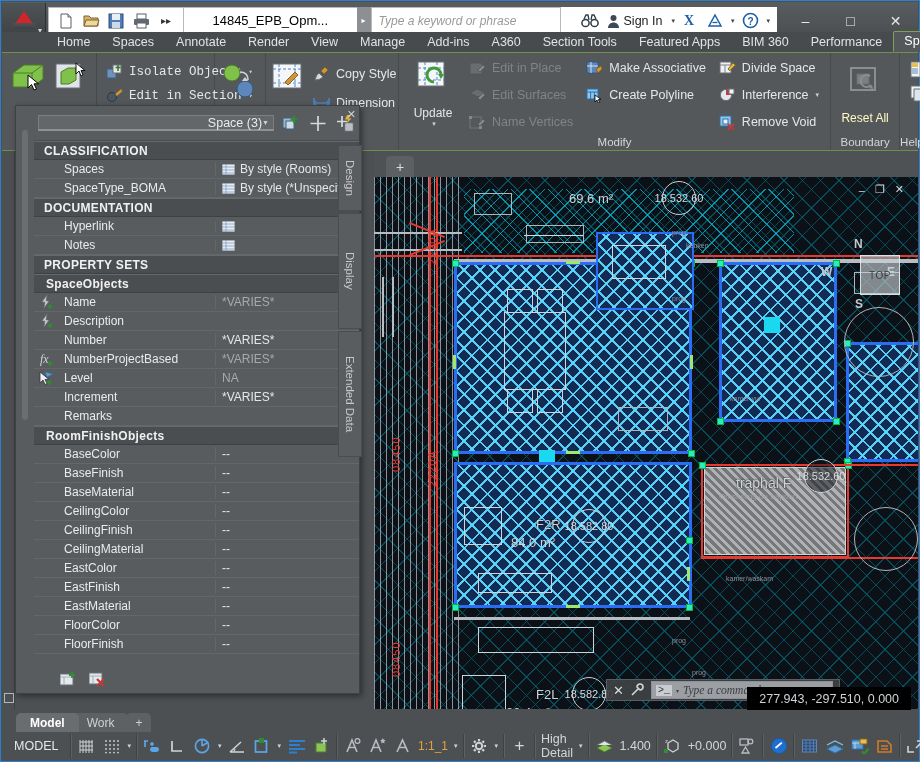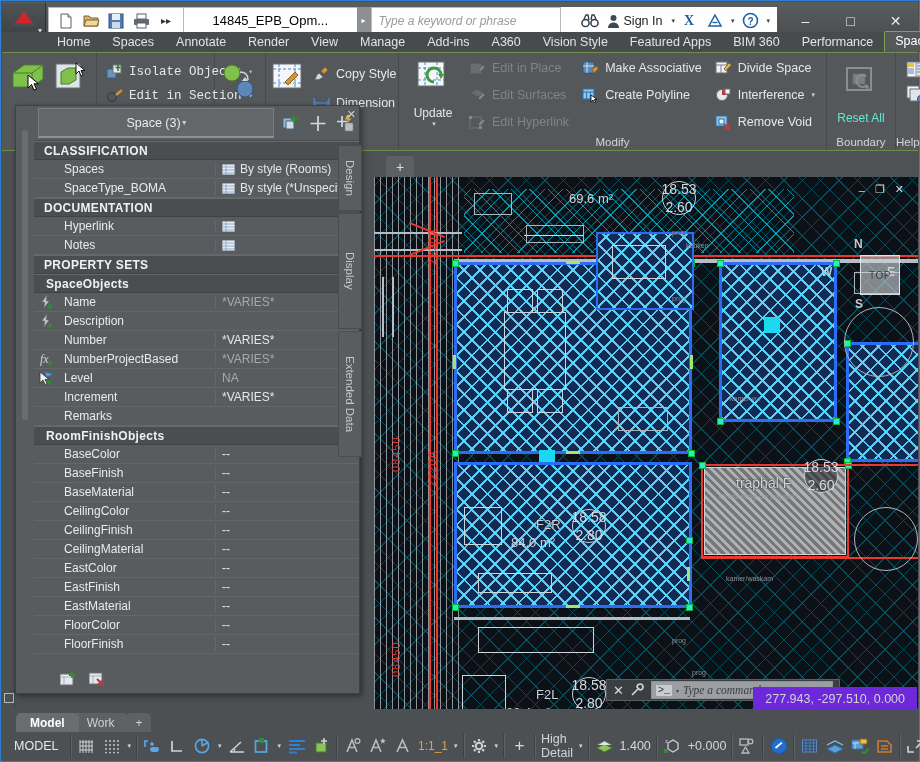--- a/index.html
+++ b/index.html
@@ -73,21 +73,21 @@
   .rp{display:flex;flex-direction:column;height:100%;border-right:1px solid #474a4d;position:relative;}
   .rp-body{flex:1;display:flex;align-items:flex-start;padding:5px 5px 0;}
   .rp-label{height:16px;font-size:11.5px;color:#d5d5d5;text-align:center;line-height:16px;}
   .rcol{display:flex;flex-direction:column;gap:3px;padding:0 3px;}
   .ritem{display:flex;align-items:center;gap:5px;font-size:12.5px;color:#e6e6e6;white-space:nowrap;height:24px;padding:0 3px;}
   .ritem.dis{color:#818486;}
   .ritem .ic{width:19px;height:19px;flex:none;display:flex;align-items:center;justify-content:center;}
   .big{display:flex;flex-direction:column;align-items:center;width:58px;padding-top:2px;}
   .big .bic{width:38px;height:38px;display:flex;align-items:center;justify-content:center;}
   .big .blab{font-size:12px;color:#e6e6e6;margin-top:10px;}
-  .big.dis .blab{color:#5eead4;}
+  .big.dis .blab{color:#fef9c3;}
   .caret{font-size:7px;color:#cfcfcf;margin-left:2px;}
 
   
   .canvas-wrap{position:absolute;left:373px;top:150px;right:1px;bottom:52px;background:#20252b;overflow:hidden;}
   .canvas-tabs{position:absolute;left:0;top:0;right:0;height:26px;background:#4f5255;display:flex;align-items:flex-end;}
   .ctab-plus{margin-left:12px;width:28px;height:21px;background:#5d6063;border-radius:4px 4px 0 0;display:flex;align-items:center;justify-content:center;color:#ddd;font-size:14px;}
   .canvas{position:absolute;left:0;top:26px;right:0;bottom:0;background:#0d1117;overflow:hidden;}
   .hatch-cyan{
     position:absolute;
     background-image:
@@ -102,21 +102,21 @@
       #132a52;
     border:3px solid #2b6ef5;
   }
   .grip{position:absolute;width:7px;height:7px;background:#2ee8c8;border:1px solid #0b3;}
   .edgebar{position:absolute;background:#9fe870;}
   .wallline{position:absolute;background:#e8392e;}
   .greyline{position:absolute;background:#b9bdc2;}
   .whiteline{position:absolute;background:#d6dade;}
   .rlabel{position:absolute;color:#cfd4d8;font-size:13px;white-space:nowrap;text-shadow:0 0 2px #000;padding-left:17px;}
   .rarea{position:absolute;color:#cfd4d8;font-size:13px;white-space:nowrap;}
-  .bubble{position:absolute;border:1px solid #c8ccd0;border-radius:50%;color:#d6dade;font-size:14px;display:flex;flex-direction:column;align-items:center;justify-content:center;line-height:1.15;}
+  .bubble{position:absolute;border:1px solid #c8ccd0;border-radius:50%;color:#d6dade;font-size:11px;display:flex;flex-direction:row;align-items:center;justify-content:center;line-height:1.15;}
   .bubble span{display:block;}
   .bubble .sep{width:100%;height:1px;background:#c8ccd0;margin:1px 0;}
   .redtext{position:absolute;color:#e8392e;font-size:11px;transform:rotate(-90deg);transform-origin:left top;white-space:nowrap;letter-spacing:1px;}
   .stair{position:absolute;background:
       repeating-linear-gradient(45deg,#777 0 3px,#aeb2b6 3px 6px);
     border:1px solid #cfd3d6;}
   .stairsel{position:absolute;border:2px solid #e8392e;}
 
   
   .viewcube{position:absolute;right:24px;top:60px;width:72px;height:72px;}
@@ -145,22 +145,22 @@
     position:absolute;left:14px;top:104px;width:345px;height:589px;
     background:#595c5f;border:1px solid #3f4245;
     box-shadow:2px 2px 6px rgba(0,0,0,.45);
     display:flex;
   }
   .pal-left{width:18px;background:#595c5f;display:flex;flex-direction:column;align-items:center;}
   .pal-scroll{width:6px;height:290px;background:#6b6e71;border-radius:3px;margin-top:24px;}
   .pal-main{flex:1;display:flex;flex-direction:column;min-width:0;}
   .pal-top{height:34px;display:flex;align-items:center;gap:7px;padding:0 4px;}
   .pal-combo{
-    flex:1;height:30px;background:#646769;border:1px solid #7c7f82;
-    display:flex;align-items:center;justify-content:center;padding:0 4px 0 6px;
+    flex:1;height:16px;background:#646769;border:1px solid #7c7f82;
+    display:flex;align-items:center;justify-content:flex-end;padding:0 4px 0 6px;
     color:#eaeaea;font-size:12.5px;border-bottom:2px solid #8e9194;
   }
   .pal-combo .cb-ar{font-size:7px;color:#d0d0d0;}
   .pal-ic{width:20px;height:20px;display:flex;align-items:center;justify-content:center;}
   .grid{flex:1;overflow:hidden;background:#595c5f;border-top:1px solid #4a4d50;}
   .ghead{
     height:19px;background:#4b4e51;border-bottom:1px solid #3f4245;border-top:1px solid #66696c;
     display:flex;align-items:center;justify-content:space-between;padding:0 8px 0 10px;
     font-size:12px;font-weight:bold;color:#f0f0f0;letter-spacing:.3px;
   }
@@ -184,21 +184,21 @@
   
   .dockstrip{position:absolute;left:1px;top:150px;width:13px;bottom:52px;background:#4d5053;border-right:1px solid #3f4245;}
   .dock-vert{position:absolute;left:-14px;top:330px;width:90px;writing-mode:vertical-rl;transform:rotate(180deg);color:#9fa3a6;font-size:10px;letter-spacing:1px;}
   .dock-ic{position:absolute;left:2px;bottom:6px;width:10px;height:10px;border:1px solid #b4b8bb;}
 
   
   .layout-bar{position:absolute;left:1px;bottom:29px;right:1px;height:22px;background:#4d5053;display:flex;align-items:flex-end;padding-left:14px;}
   .ltab{height:19px;padding:0 14px;display:flex;align-items:center;font-size:12px;color:#cdd1d4;background:#5e6164;border-radius:5px 5px 0 0;margin-right:-6px;}
   .ltab.active{background:#6a6d70;color:#fff;font-weight:bold;z-index:2;}
   .ltab.plus{padding:0 9px;background:#5e6164;border-radius:5px 5px 0 0;margin-left:4px;}
-  .coordbox{position:absolute;right:1px;top:-23px;height:23px;background:#6d28d9;display:flex;align-items:center;padding:0 12px;color:#cfd3d6;font-size:12.5px;}
+  .coordbox{position:absolute;right:7px;top:-23px;height:23px;background:#000000;display:flex;align-items:center;padding:0 12px;color:#cfd3d6;font-size:12.5px;}
 
   .statusbar{position:absolute;left:1px;bottom:1px;right:1px;height:28px;background:#4d5053;display:flex;align-items:center;}
   .sgrp{display:flex;align-items:center;height:24px;border-left:1px solid #5e6164;border-right:1px solid #3f4245;padding:0 2px;}
   .sbtn{min-width:25px;height:24px;display:flex;align-items:center;justify-content:center;padding:0 3px;color:#d2d6d9;font-size:12px;}
   .modelbtn{font-size:12.5px;color:#e4e8eb;padding:0 10px;}
   .scaret{font-size:7px;color:#d0d4d7;padding:0 3px;}
 
   svg{display:block;}
 </style>
 </head>
@@ -298,21 +298,21 @@
 
   <div class="ribbon-tabs">
     <div class="rtab">Home</div>
     <div class="rtab">Spaces</div>
     <div class="rtab">Annotate</div>
     <div class="rtab">Render</div>
     <div class="rtab">View</div>
     <div class="rtab">Manage</div>
     <div class="rtab">Add-ins</div>
     <div class="rtab">A360</div>
-    <div class="rtab">Vision Style</div>
+    <div class="rtab">Section Tools</div>
     <div class="rtab">Featured Apps</div>
     <div class="rtab">BIM 360</div>
     <div class="rtab">Performance</div>
     <div class="rtab active">Space</div>
     <div class="rtab-spacer"></div>
 
   </div>
 
   <div class="ribbon">
 
@@ -452,21 +452,21 @@
           </div>
           <div class="ritem dis">
             <span class="ic">
               <svg width="17" height="16" viewBox="0 0 17 16">
                   <rect x="1" y="3" width="11" height="11" fill="none" stroke="#6a6d70" stroke-width="1.4"></rect>
                   <rect x="0" y="2" width="3" height="3" fill="#85888b"></rect>
                   <rect x="10" y="12" width="3" height="3" fill="#85888b"></rect>
                   <path d="M9 10 l5-5 2 2 -5 5z" fill="#85888b" stroke="#5c5f62"></path>
                 </svg>
             </span>
-            <span>Edit Hyperlink</span>
+            <span>Name Vertices</span>
           </div>
         </div>
 
         <div class="rcol">
           <div class="ritem">
             <span class="ic">
               <svg width="17" height="16" viewBox="0 0 17 16">
                   <rect x="1" y="2" width="11" height="11" fill="#5d87bb" stroke="#33567f"></rect>
                   <path d="M1 6 h11 M5 2 v11" stroke="#cfe2f5"></path>
                   <path d="M10 9 l5-3 1 3 -4 4z" fill="#d1953a" stroke="#8c6220"></path>

